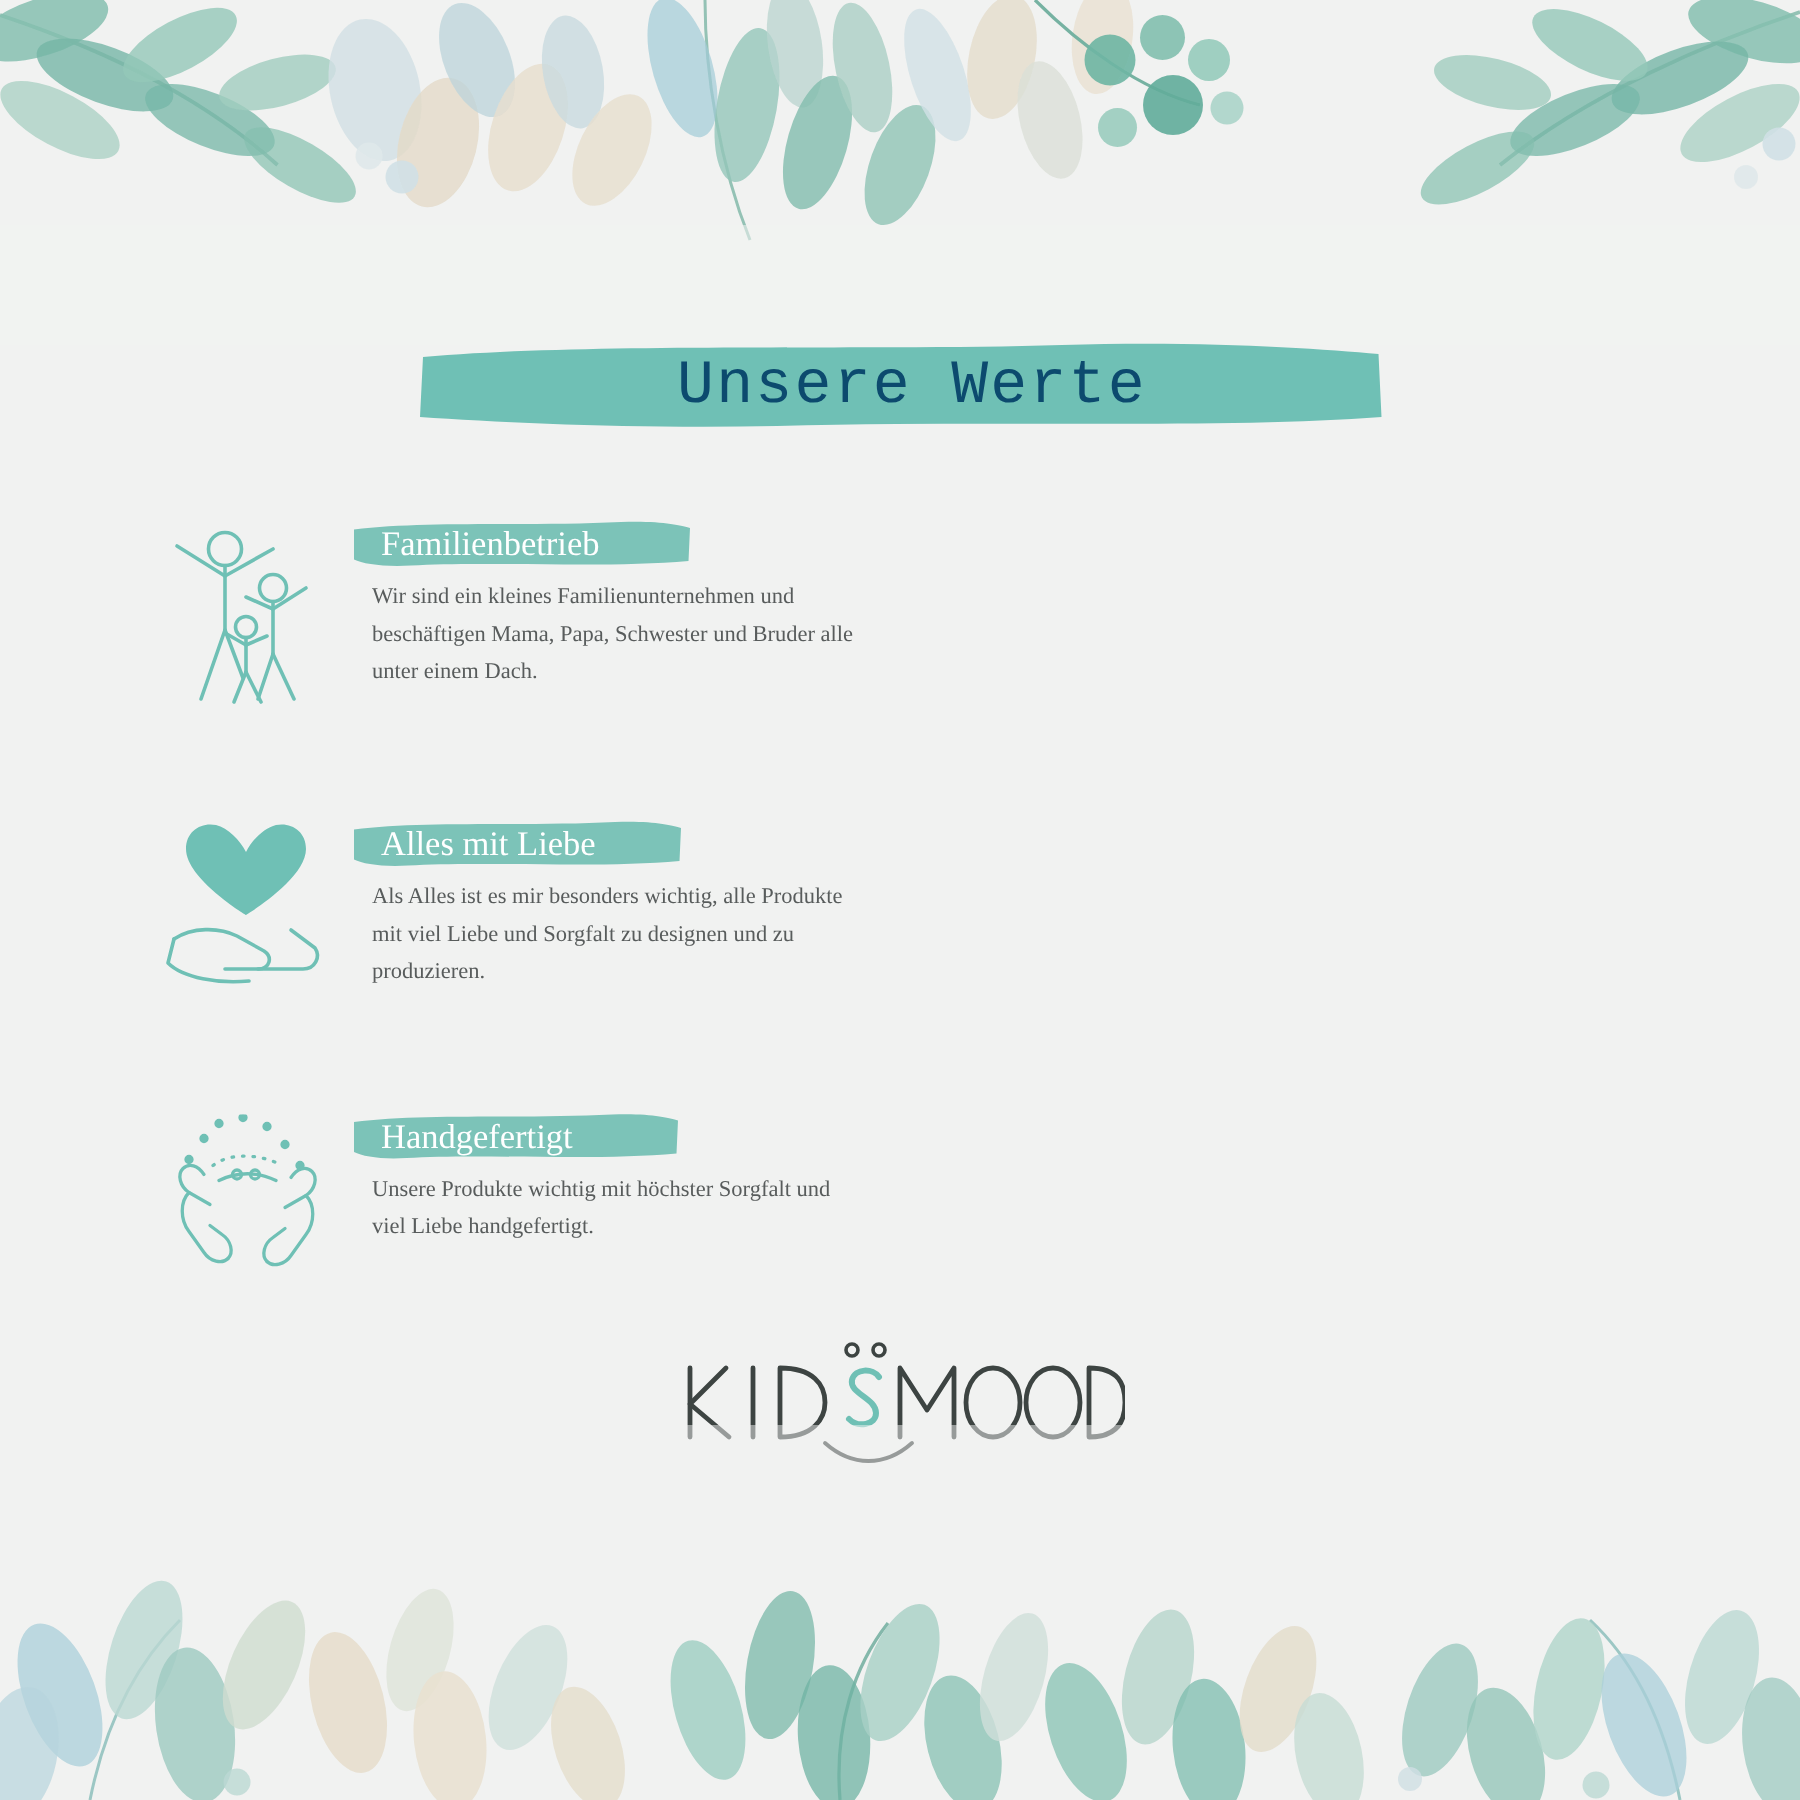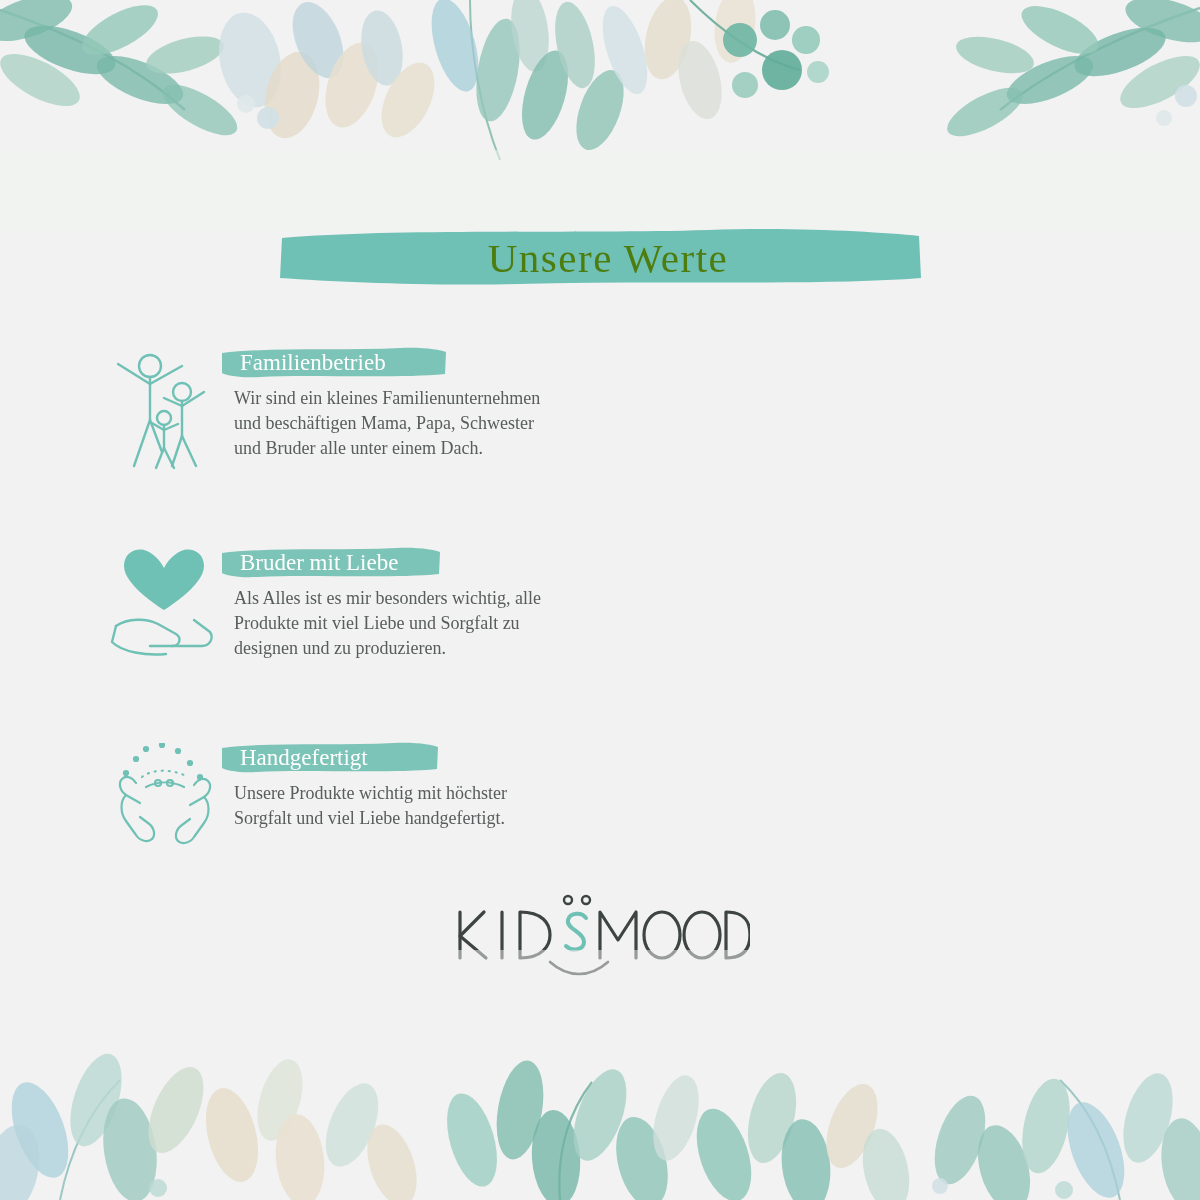--- a/index.html
+++ b/index.html
@@ -25,24 +25,24 @@
   .title-banner{
     position:relative;
     width:645px;height:64px;
     display:flex;align-items:center;justify-content:center;
   }
   .title-banner .brush{
     position:absolute;inset:0;
   }
   .title-text{
     position:relative;
-    color:#4d7c0f;
+    color:#0c4a6e;
     font-size:41px;
     letter-spacing:1.5px;
-    font-family:Liberation Serif, serif;
+    font-family:Liberation Mono, monospace;
     font-weight:400;
     z-index:2;
     margin-left:16px;
   }
 
   
   .grid{
     position:absolute;left:0;top:330px;width:1200px;
     display:grid;
     grid-template-columns:600px 600px;
@@ -56,21 +56,21 @@
   }
   .block.right{padding-left:615px;}
   .icon-cell{
     position:absolute;
     left:105px;top:18px;
     width:120px;height:140px;
     display:flex;align-items:flex-start;justify-content:center;
   }
   .text-cell{
     position:absolute;
-    left:234px;top:16px;
+    left:248px;top:16px;
     width:330px;
   }
 
   .label-wrap{
     position:relative;
     display:inline-block;
     height:34px;
     margin-bottom:6px;
   }
   .label-brush{position:absolute;left:-14px;top:0;height:34px;}
@@ -79,21 +79,21 @@
     z-index:2;
     color:#ffffff;
     font-size:23px;
     font-family:"Liberation Serif", serif;
     line-height:34px;
     padding:0 6px;
     white-space:nowrap;
   }
   .desc{
     color:#585c5c;
-    font-size:18px;
+    font-size:15px;
     line-height:25px;
     font-family:"Liberation Serif", serif;
   }
 
   
   .brand{
     position:absolute;
     left:0;top:890px;width:1200px;
     display:flex;justify-content:center;
   }
@@ -220,21 +220,21 @@
           <path d="M10 78 C22 70, 40 70, 52 76 L70 86 C76 90, 74 98, 66 98 L44 98"></path>
           <path d="M66 98 L96 98 C104 98, 108 90, 104 84 L88 72"></path>
           <path d="M10 78 L6 94 C16 104, 40 108, 60 106"></path>
         </svg>
       </div>
       <div class="text-cell">
         <div class="label-wrap">
           <svg class="label-brush" width="222" height="34" viewBox="0 0 222 34" preserveAspectRatio="none" xmlns="http://www.w3.org/2000/svg">
             <path d="M2 7 C48 1, 118 5, 176 2 C200 1, 214 4, 220 6 L219 28 C166 33, 88 28, 38 31 C21 32, 8 30, 2 27 Z" fill="#7cc3b8"></path>
           </svg>
-          <span class="label-text">Bruder mit Liebe</span>
+          <span class="label-text">Alles mit Liebe</span>
         </div>
         <div class="desc">Als Alles ist es mir besonders wichtig, alle Produkte mit viel Liebe und Sorgfalt zu designen und zu produzieren.</div>
       </div>
     </div>
 
     <div class="block right">
       
       
     </div>
 

